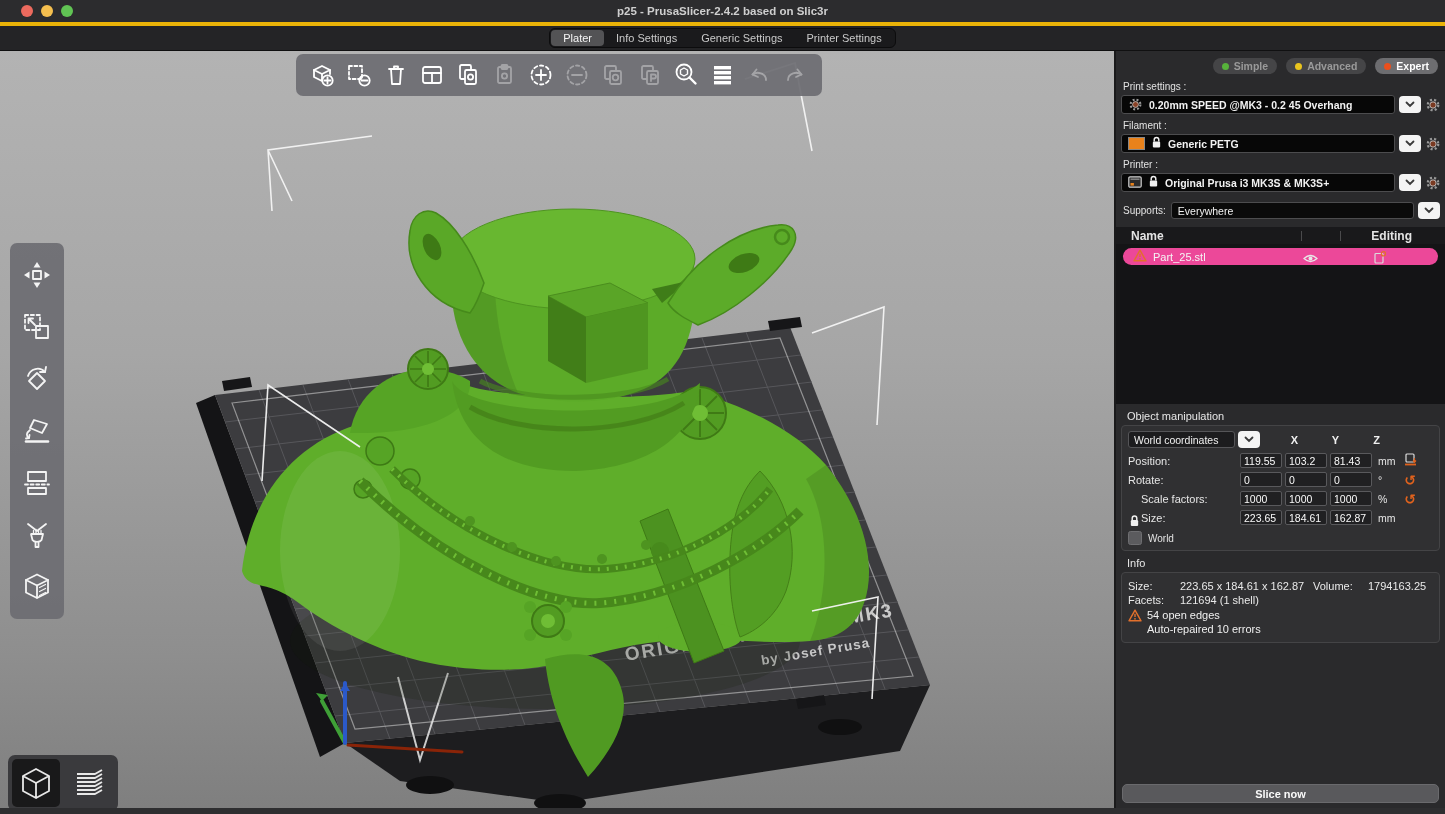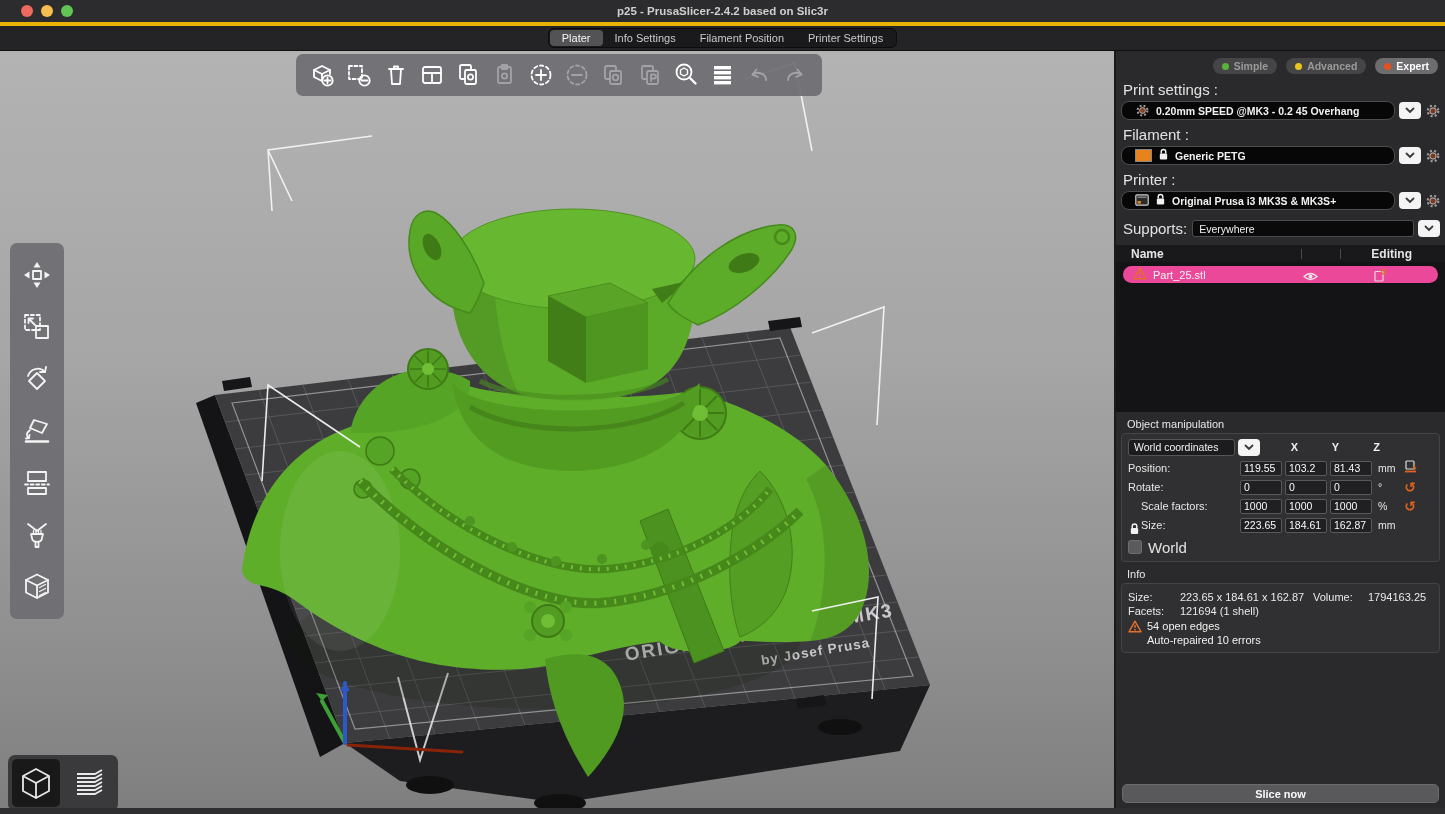--- a/index.html
+++ b/index.html
@@ -32,23 +32,23 @@
   .viewswitch{position:absolute;left:8px;top:704px;width:110px;height:56px;background:#3a3a3d;border-radius:7px;display:flex;align-items:center;gap:5px;padding:4px;box-sizing:border-box;}
   .vbtn{width:48px;height:48px;border-radius:5px;display:flex;align-items:center;justify-content:center;}
   .vbtn.active{background:#19191a;}
   .vbtn svg{stroke:#e8e8e8;fill:none;stroke-width:1.8;stroke-linejoin:round;}
   
   .sidebar{flex:1 1 auto;background:#2a2a2c;display:flex;flex-direction:column;min-height:0;padding:0 5px;box-sizing:border-box;}
   .modes{display:flex;justify-content:flex-end;gap:9px;padding:7px 2px 5px 0;}
   .mode{display:flex;align-items:center;gap:5px;background:#454547;border-radius:9px;padding:2px 9px;font-size:10.5px;font-weight:bold;color:#9a9a9a;}
   .mode .dot{width:7px;height:7px;border-radius:50%;}
   .mode.active{background:#6d6d70;color:#ffffff;}
-  .slabel{font-size:15px;color:#e2e2e2;margin:2px 2px 2px 2px;}
+  .slabel{font-size:10px;color:#e2e2e2;margin:2px 2px 2px 2px;}
   .comborow{display:flex;align-items:center;gap:4px;margin:1px 0 4px 0;}
-  .combo{flex:1 1 auto;height:17px;background:#070707;border:1px solid #4c4c4e;border-radius:8px;display:flex;align-items:center;gap:6px;padding:0 13px;min-width:0;}
+  .combo{flex:1 1 auto;height:17px;background:#070707;border:1px solid #4c4c4e;border-radius:3px;display:flex;align-items:center;gap:6px;padding:0 6px;min-width:0;}
   .combo .ctext{font-size:10.5px;font-weight:bold;color:#f2f2f2;white-space:nowrap;overflow:hidden;}
   .chevbtn{width:22px;height:17px;background:#f4f4f4;border-radius:4px;display:flex;align-items:center;justify-content:center;flex:0 0 auto;}
   .chevbtn svg{stroke:#3a3a3a;fill:none;stroke-width:1.8;stroke-linecap:round;}
   .gearbtn{width:15px;height:15px;flex:0 0 auto;display:flex;align-items:center;justify-content:center;}
   .swatch{width:15px;height:11px;border:1px solid #888;flex:0 0 auto;}
   .inline-row{display:flex;align-items:center;margin:3px 0 6px 0;}
   .inline-row .slabel{margin:0 5px 0 2px;}
   .mini-combo{height:15px;background:#0a0a0a;border:1px solid #4c4c4e;border-radius:3px;padding:0 6px;font-size:10.5px;color:#f2f2f2;display:flex;align-items:center;}
   .checkbox{width:12px;height:12px;background:#5b5b5e;border:1px solid #6e6e71;border-radius:2.5px;}
   
@@ -103,21 +103,21 @@
       <div class="light yellow"></div>
       <div class="light green"></div>
     </div>
     <div class="wtitle">p25 - PrusaSlicer-2.4.2 based on Slic3r</div>
   </div>
 
   <div class="tabbar">
     <div class="tabgroup">
       <div class="tab active">Plater</div>
       <div class="tab">Info Settings</div>
-      <div class="tab">Filament Position</div>
+      <div class="tab">Generic Settings</div>
       <div class="tab">Printer Settings</div>
     </div>
   </div>
 
   <div class="main">
 
     <div class="viewport">
       <svg class="scene" width="1114" height="764" viewBox="0 0 1114 764">
 
         <g>

